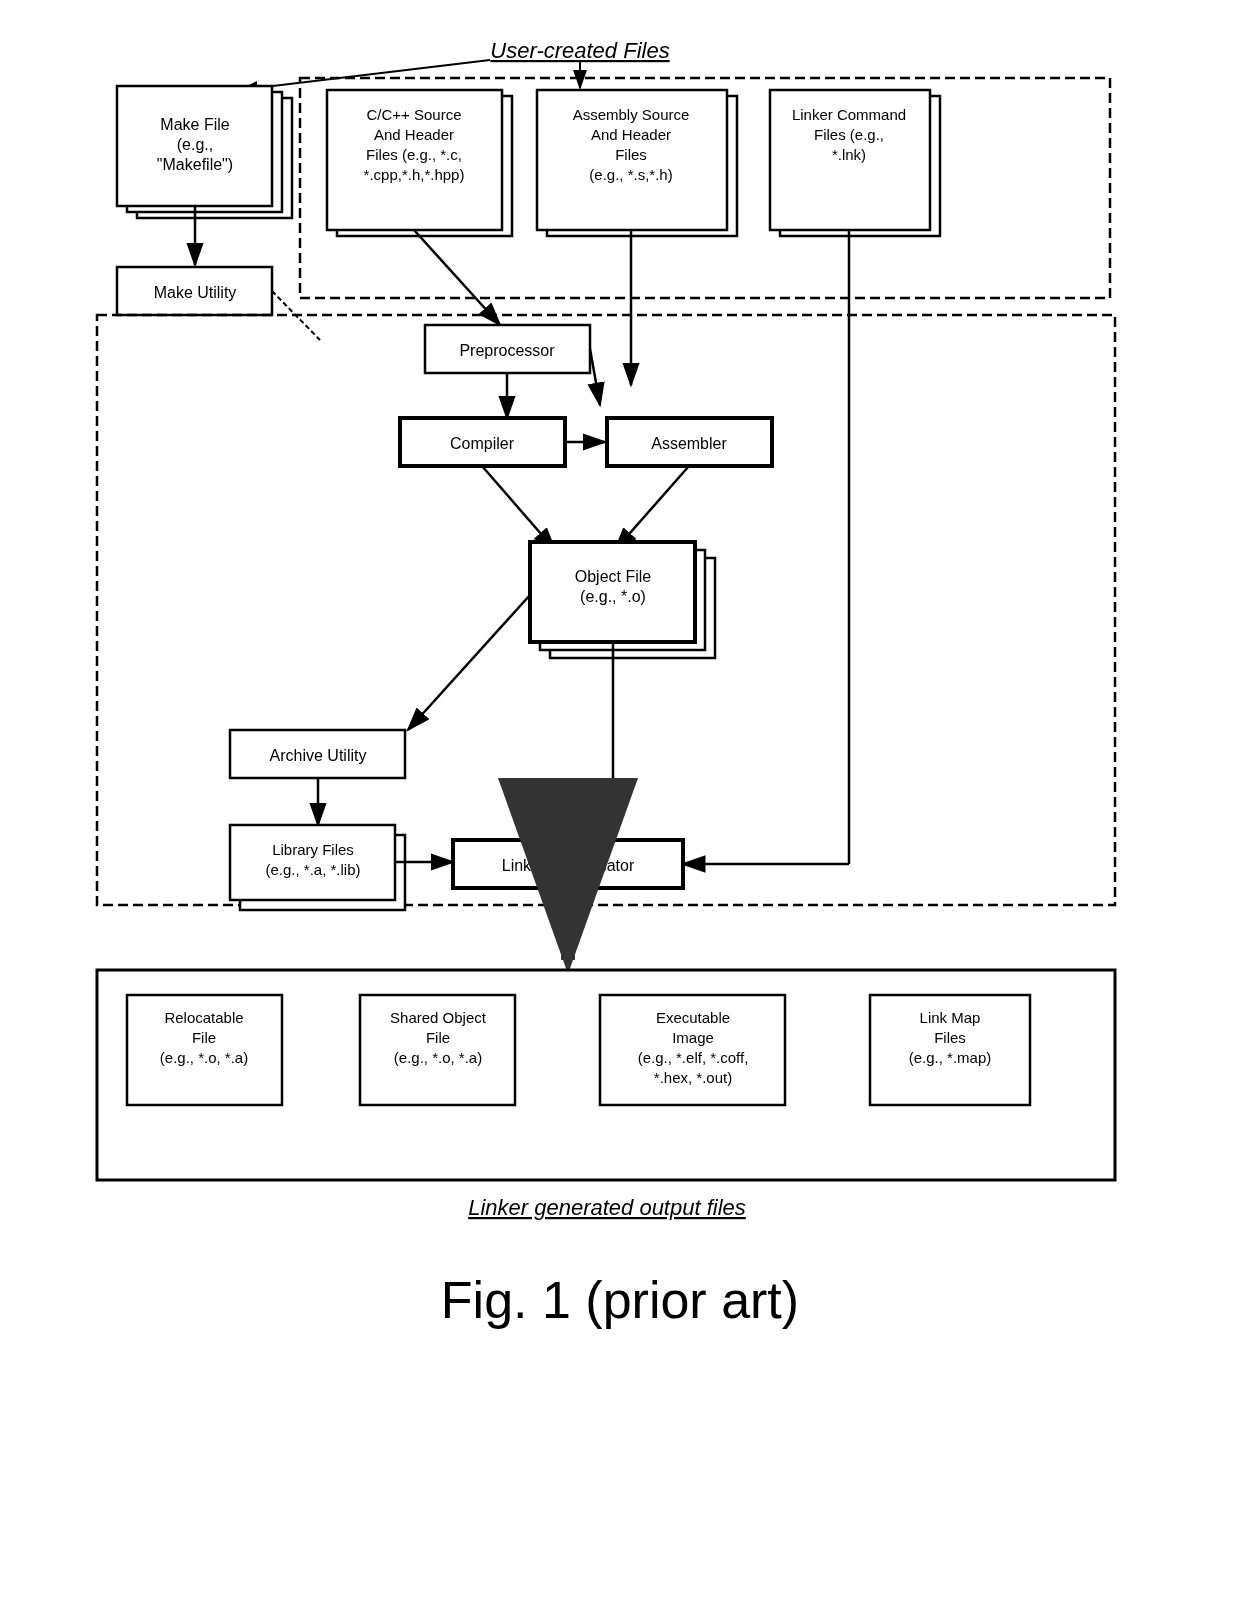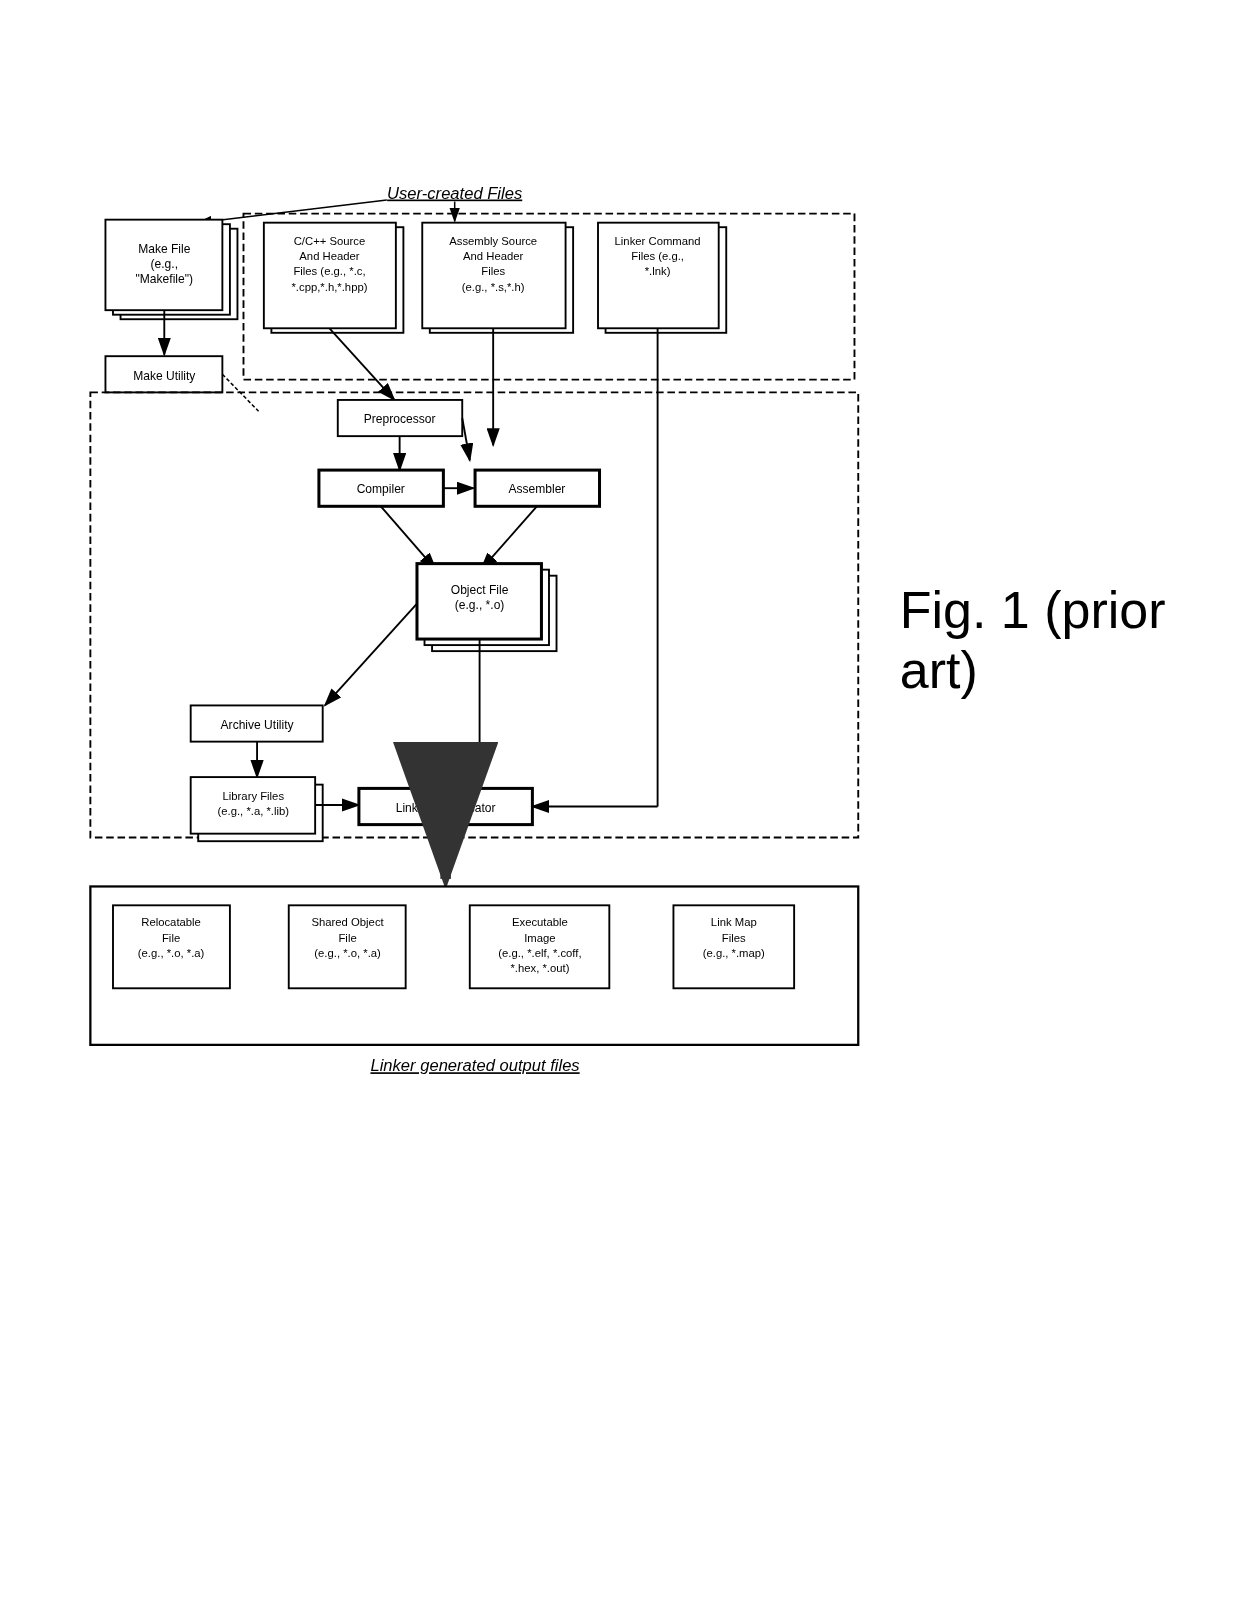--- a/index.html
+++ b/index.html
@@ -10,35 +10,35 @@
       min-height: 1615px;
       display: flex;
       flex-direction: column;
       align-items: center;
       padding: 20px;
     }
 
     .diagram-container {
       width: 1100px;
       display: flex;
-      flex-direction: row;
+      flex-direction: column;
       align-items: center;
       margin-top: 10px;
     }
 
     
     svg.main-diagram {
       width: 1100px;
       height: 1200px;
     }
 
     .fig-label {
       font-size: 52px;
       font-weight: normal;
-      margin-top: 20px;
+      margin-top: 40px;
       font-family: Arial, sans-serif;
     }
   </style>
 </head>
 <body>
 
 <div class="diagram-container">
   <svg class="main-diagram" viewBox="0 0 1100 1200">
     <defs>
       <marker id="arrowhead" markerWidth="10" markerHeight="7" refX="9" refY="3.5" orient="auto">

